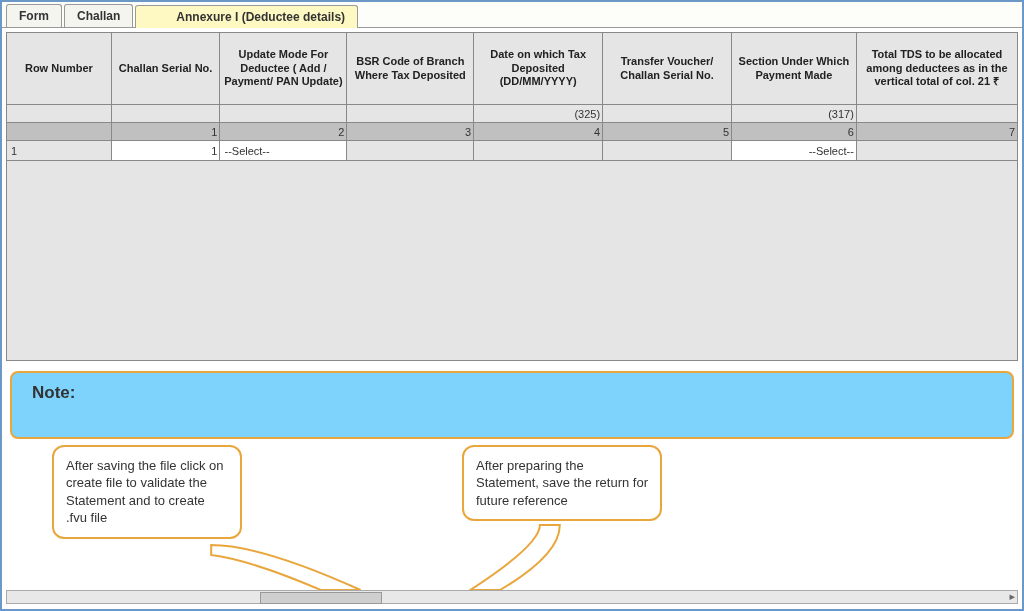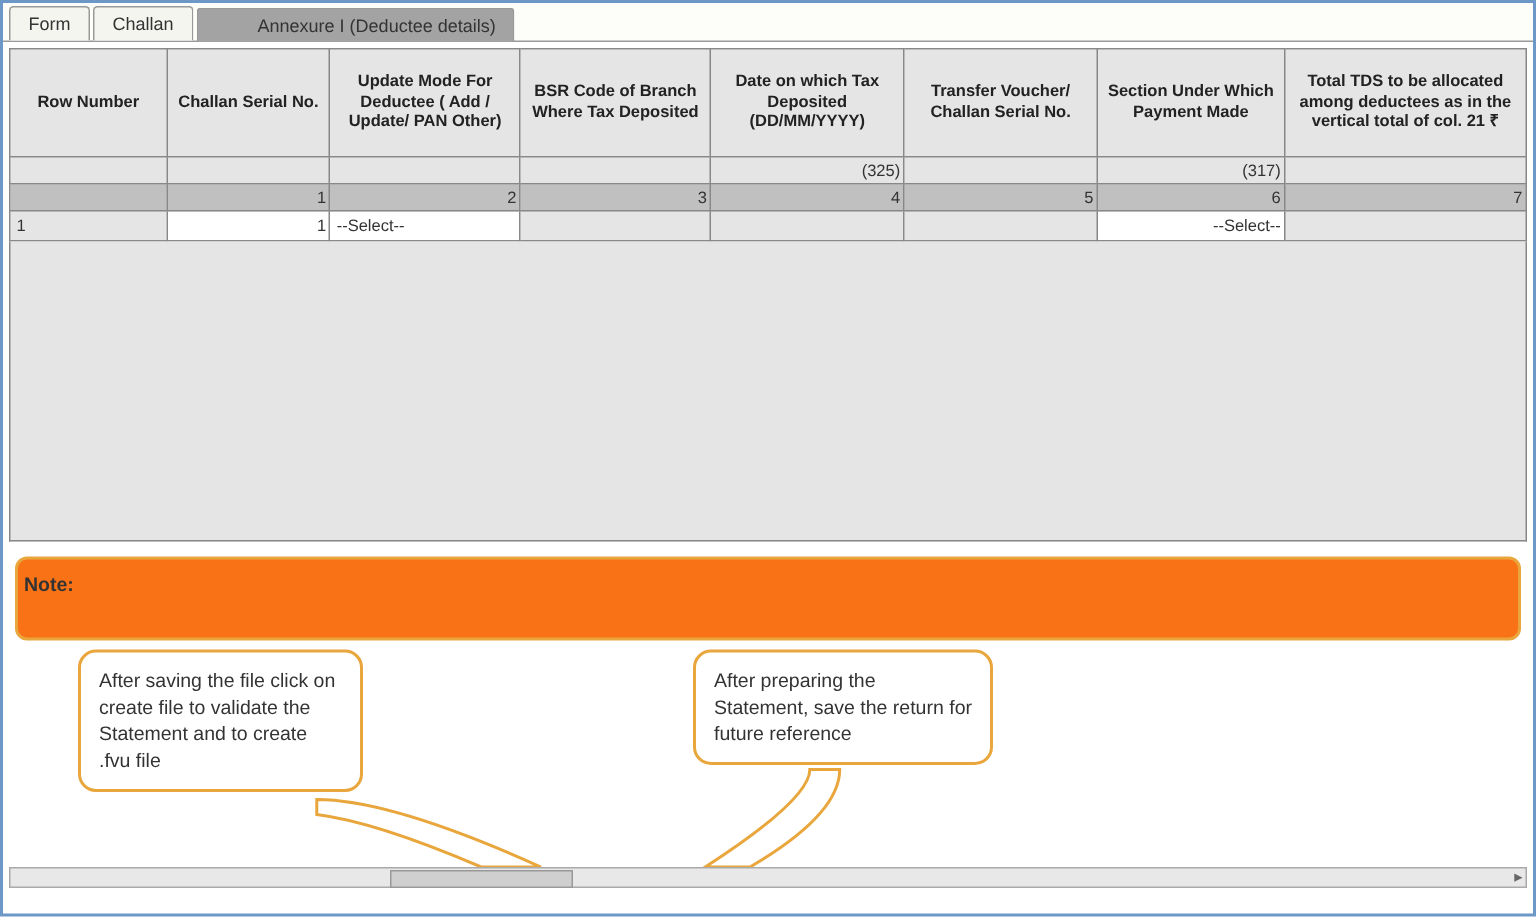--- a/index.html
+++ b/index.html
@@ -25,29 +25,29 @@
     gap: 0;
     border-bottom: 1px solid #999;
     background: #fdfdf9;
   }
   .tab {
     padding: 4px 12px;
     border: 1px solid #999;
     border-bottom: none;
     background: #f5f5f0;
     font-size: 12px;
-    font-weight: normal;
+    font-weight: bold;
     color: #333;
     cursor: pointer;
     margin-right: 2px;
     border-top-left-radius: 3px;
     border-top-right-radius: 3px;
   }
   .tab.active {
-    background: #a3a3a3;
+    background: #fef9c3;
     position: relative;
     top: 1px;
     padding-left: 40px;
   }
   .grid-wrapper {
     padding: 4px;
   }
   table.grid {
     width: 100%;
     border-collapse: collapse;
@@ -89,23 +89,23 @@
     height: 200px;
     background: #e5e5e5;
     border-left: 1px solid #888;
     border-right: 1px solid #888;
     border-bottom: 1px solid #888;
   }
   .note-box {
     margin: 6px 8px 6px 8px;
     border: 2px solid #e9a63c;
     border-radius: 8px;
-    padding: 8px 4px;
-    background: #f97316;
-    font-size: 13px;
+    padding: 8px 20px;
+    background: #7dd3fc;
+    font-size: 17px;
     line-height: 1.4;
   }
   .note-box .note-title { font-weight: bold; }
   .callout-area {
     position: relative;
     height: 145px;
   }
   .callout {
     position: absolute;
     border: 2px solid #e9a63c;
@@ -169,21 +169,21 @@
         <col style="width:126px">
         <col style="width:128px">
         <col style="width:128px">
         <col style="width:124px">
         <col style="width:160px">
       </colgroup>
       <thead>
         <tr>
           <th>Row Number</th>
           <th>Challan Serial No.</th>
-          <th>Update Mode For Deductee ( Add / Update/ PAN Other)</th>
+          <th>Update Mode For Deductee ( Add / Payment/ PAN Update)</th>
           <th>BSR Code of Branch Where Tax Deposited</th>
           <th>Date on which Tax Deposited (DD/MM/YYYY)</th>
           <th>Transfer Voucher/ Challan Serial No.</th>
           <th>Section Under Which Payment Made</th>
           <th>Total TDS to be allocated among deductees as in the vertical total of col. 21 ₹</th>
         </tr>
       </thead>
       <tbody>
         <tr class="ref-row">
           <td></td>

